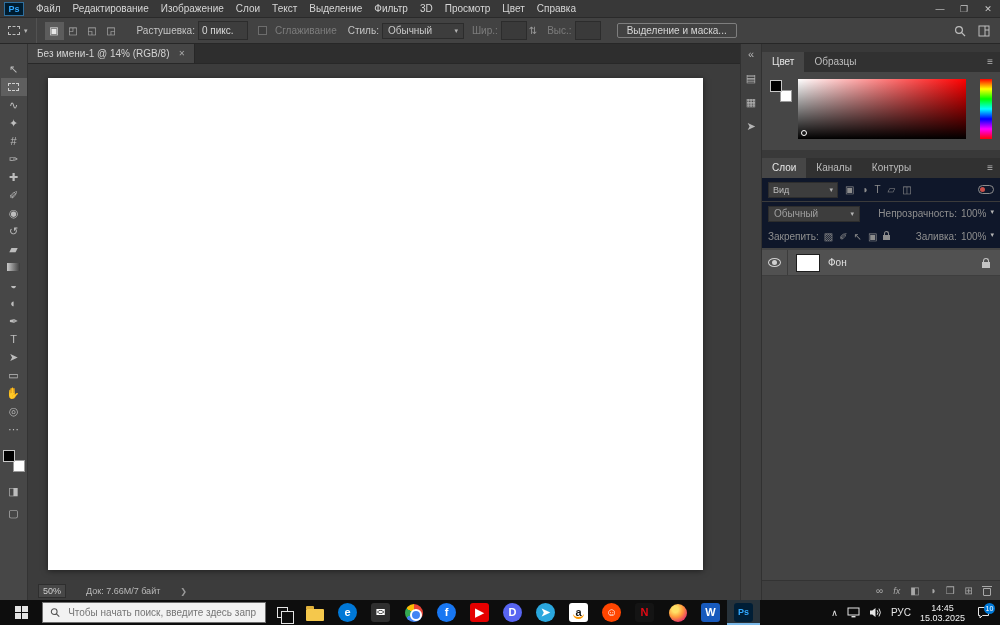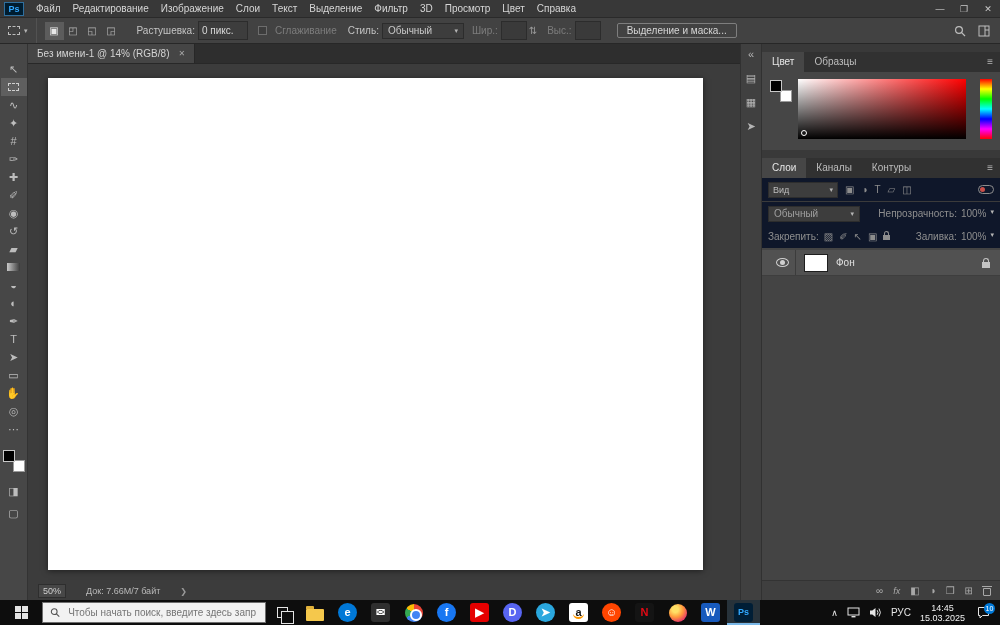--- a/index.html
+++ b/index.html
@@ -90,21 +90,21 @@
   .f-icon { color:#8d8d8d; font-size:10px; }
   .filter-toggle { margin-left:auto; width:16px; height:9px; border:1px solid #8d8d8d; border-radius:5px; position:relative; }
   .filter-toggle::after { content:""; position:absolute; left:1px; top:1px; width:5px; height:5px; border-radius:50%; background:#c9504a; }
   .blend-row, .lock-row { height:23px; display:flex; align-items:center; padding:0 6px; gap:5px; font-size:10px; color:#8f8f8f; flex-shrink:0; }
   .blend-select { display:flex; align-items:center; justify-content:space-between; background:#3d3d3d; border:1px solid #2d2d2d; height:16px; padding:0 5px; width:92px; color:#9f9f9f; }
   .right-pack { margin-left:auto; display:flex; align-items:flex-start; gap:4px; }
   .lock-icons { display:flex; gap:6px; color:#8d8d8d; font-size:10px; }
   .lock-glyph-sm { position:relative; width:7px; height:5px; background:#8d8d8d; display:inline-block; margin-top:4px; }
   .lock-glyph-sm::before { content:""; position:absolute; left:1px; top:-4px; width:3px; height:4px; border:1px solid #8d8d8d; border-bottom:none; border-radius:3px 3px 0 0; }
   .layer-list { flex:1; background:#444; padding-top:2px; min-height:0; }
-  .layer-row { height:26px; display:flex; align-items:center; background:#515151; border-bottom:1px solid #3e3e3e;padding-left:8px; }
+  .layer-row { height:26px; display:flex; align-items:center; background:#515151; border-bottom:1px solid #3e3e3e; }
   .eye-cell { width:26px; height:100%; display:flex; align-items:center; justify-content:center; border-right:1px solid #3c3c3c; }
   .eye { width:13px; height:9px; border:1px solid #d0d0d0; border-radius:50%; position:relative; }
   .eye::after { content:""; position:absolute; left:3px; top:1px; width:5px; height:5px; border-radius:50%; background:#d0d0d0; }
   .layer-thumb { width:24px; height:18px; background:#fff; border:1px solid #1e1e1e; margin:0 8px; }
   .layer-name { font-size:10px; color:#e0e0e0; }
   .layer-lock { margin-left:auto; margin-right:10px; }
   .lock-glyph { position:relative; width:8px; height:6px; background:#c3c3c3; display:inline-block; }
   .lock-glyph::before { content:""; position:absolute; left:1px; top:-4px; width:4px; height:4px; border:1px solid #c3c3c3; border-bottom:none; border-radius:3px 3px 0 0; }
   .layers-bottom { height:20px; background:#3f3f3f; border-top:1px solid #333; display:flex; align-items:center; justify-content:flex-end; gap:10px; padding-right:9px; color:#a8a8a8; font-size:10px; flex-shrink:0; }
   .fx-text { font-size:9px; font-style:italic; }

